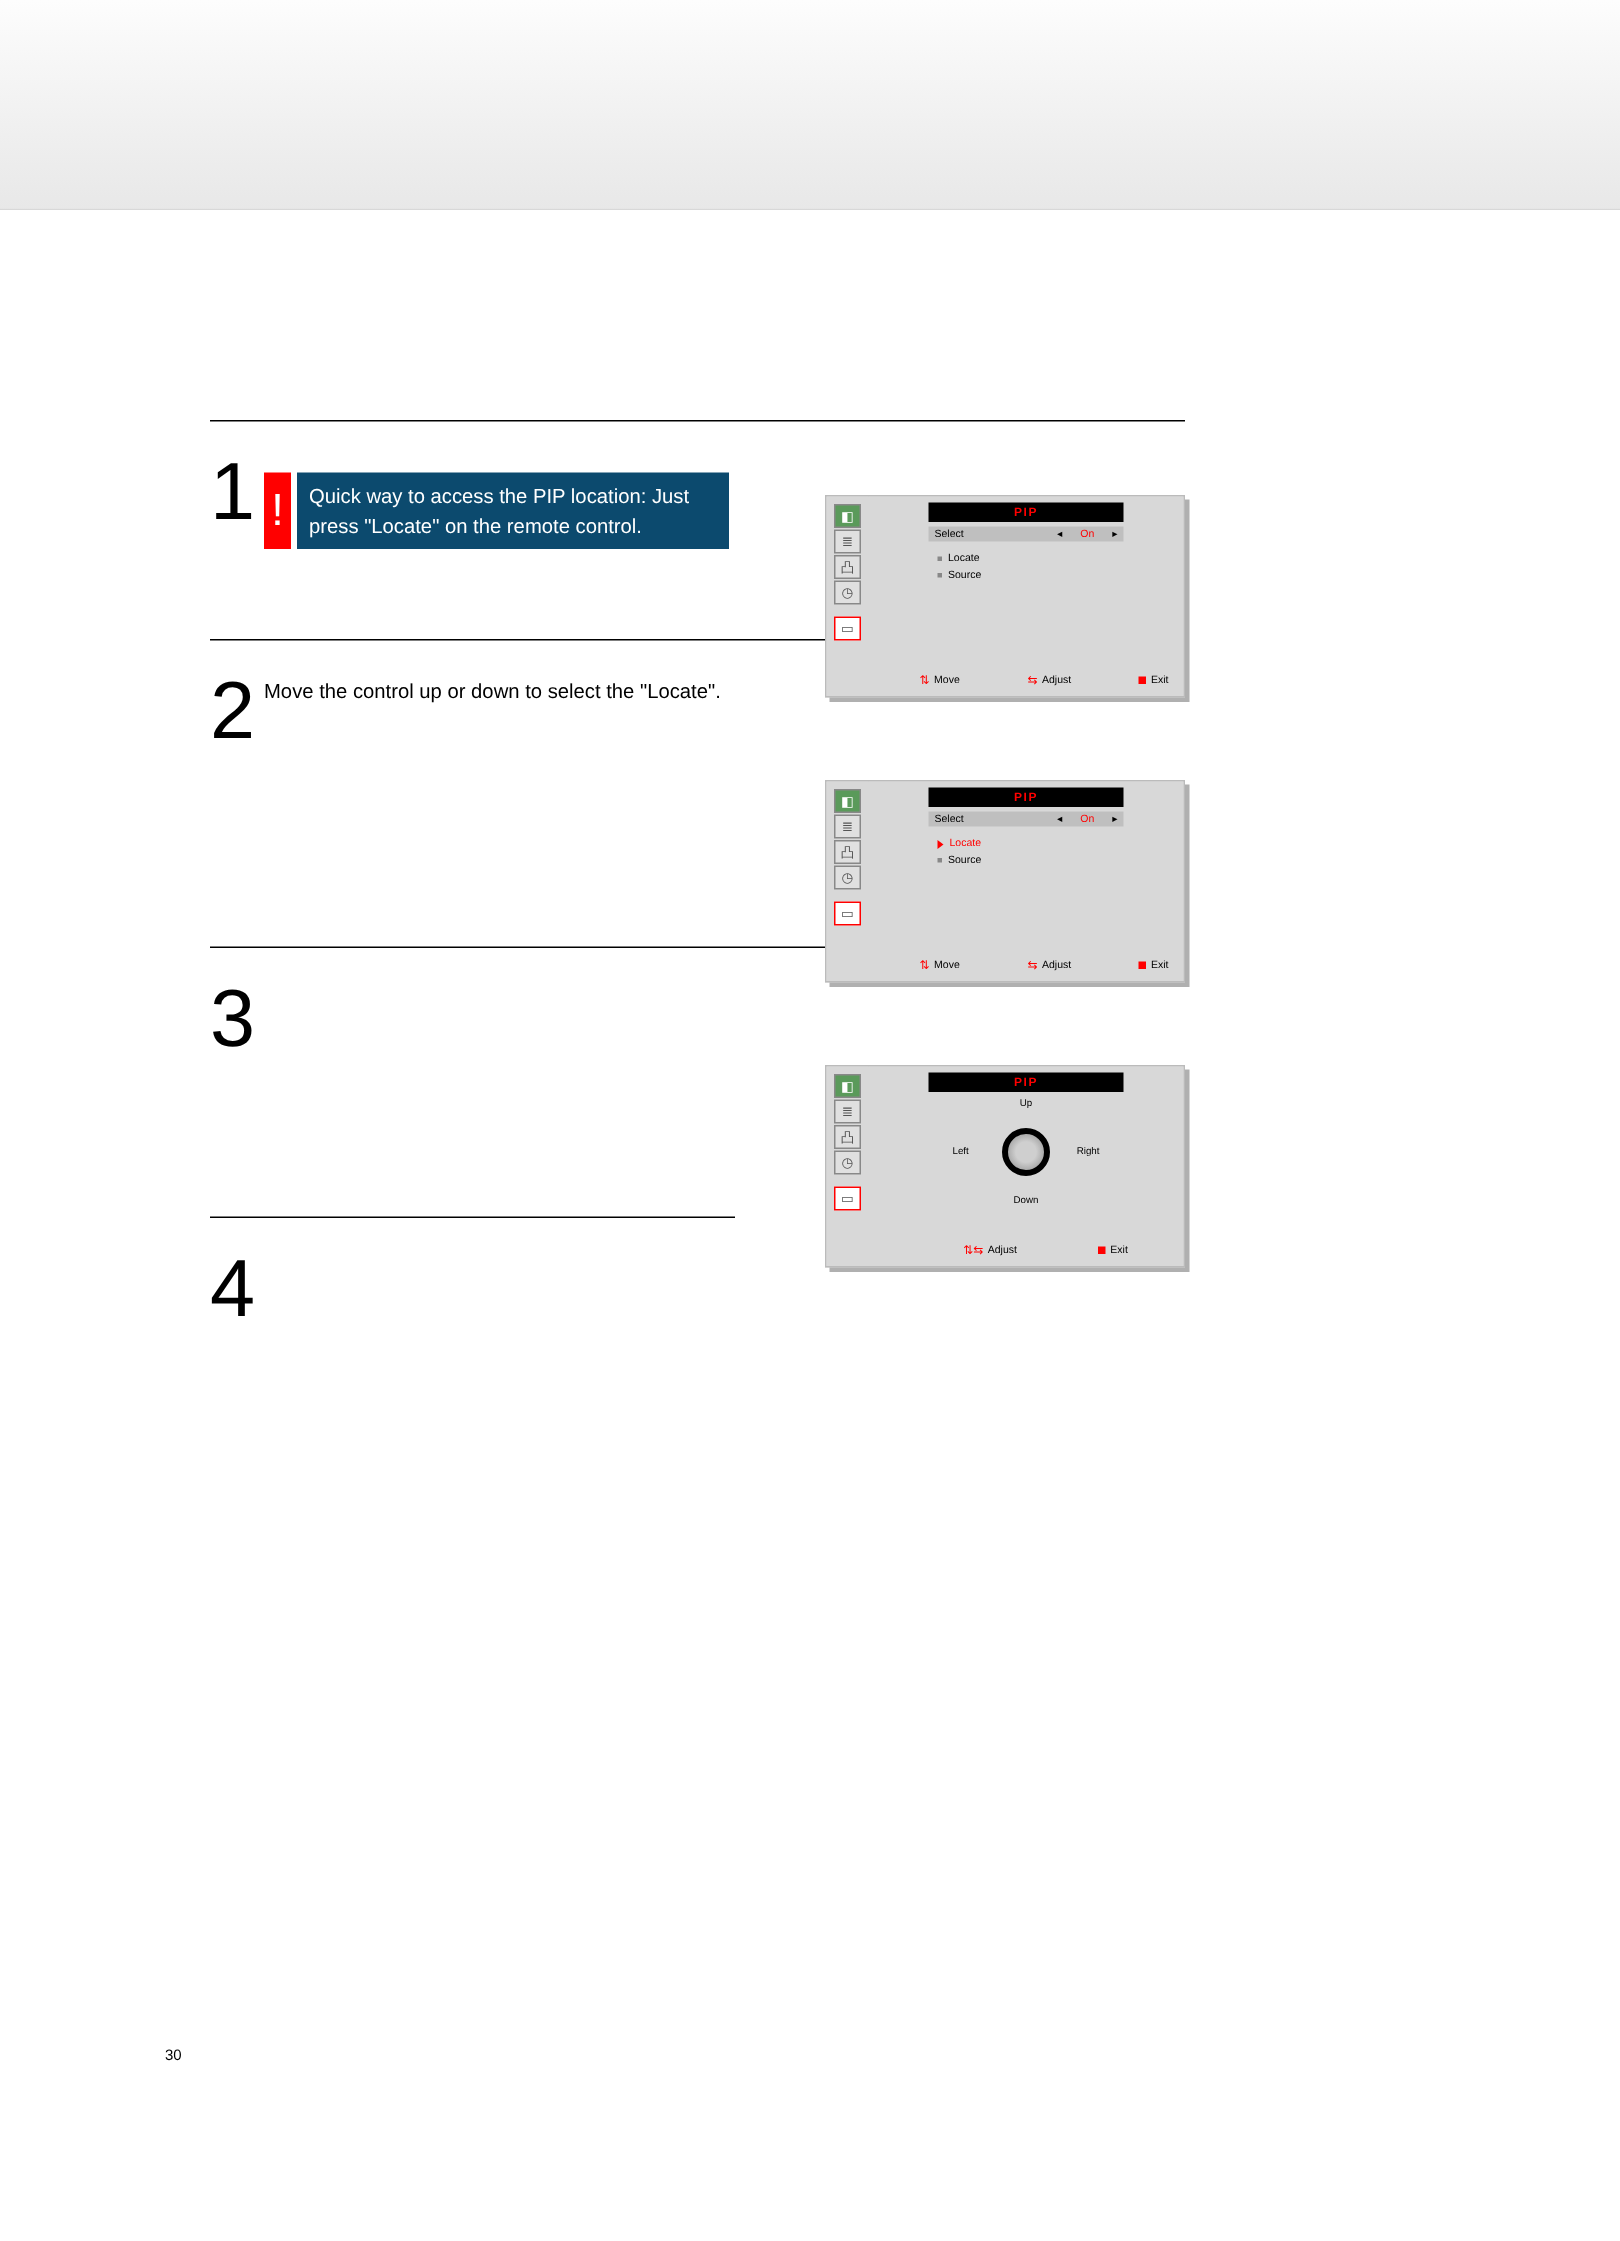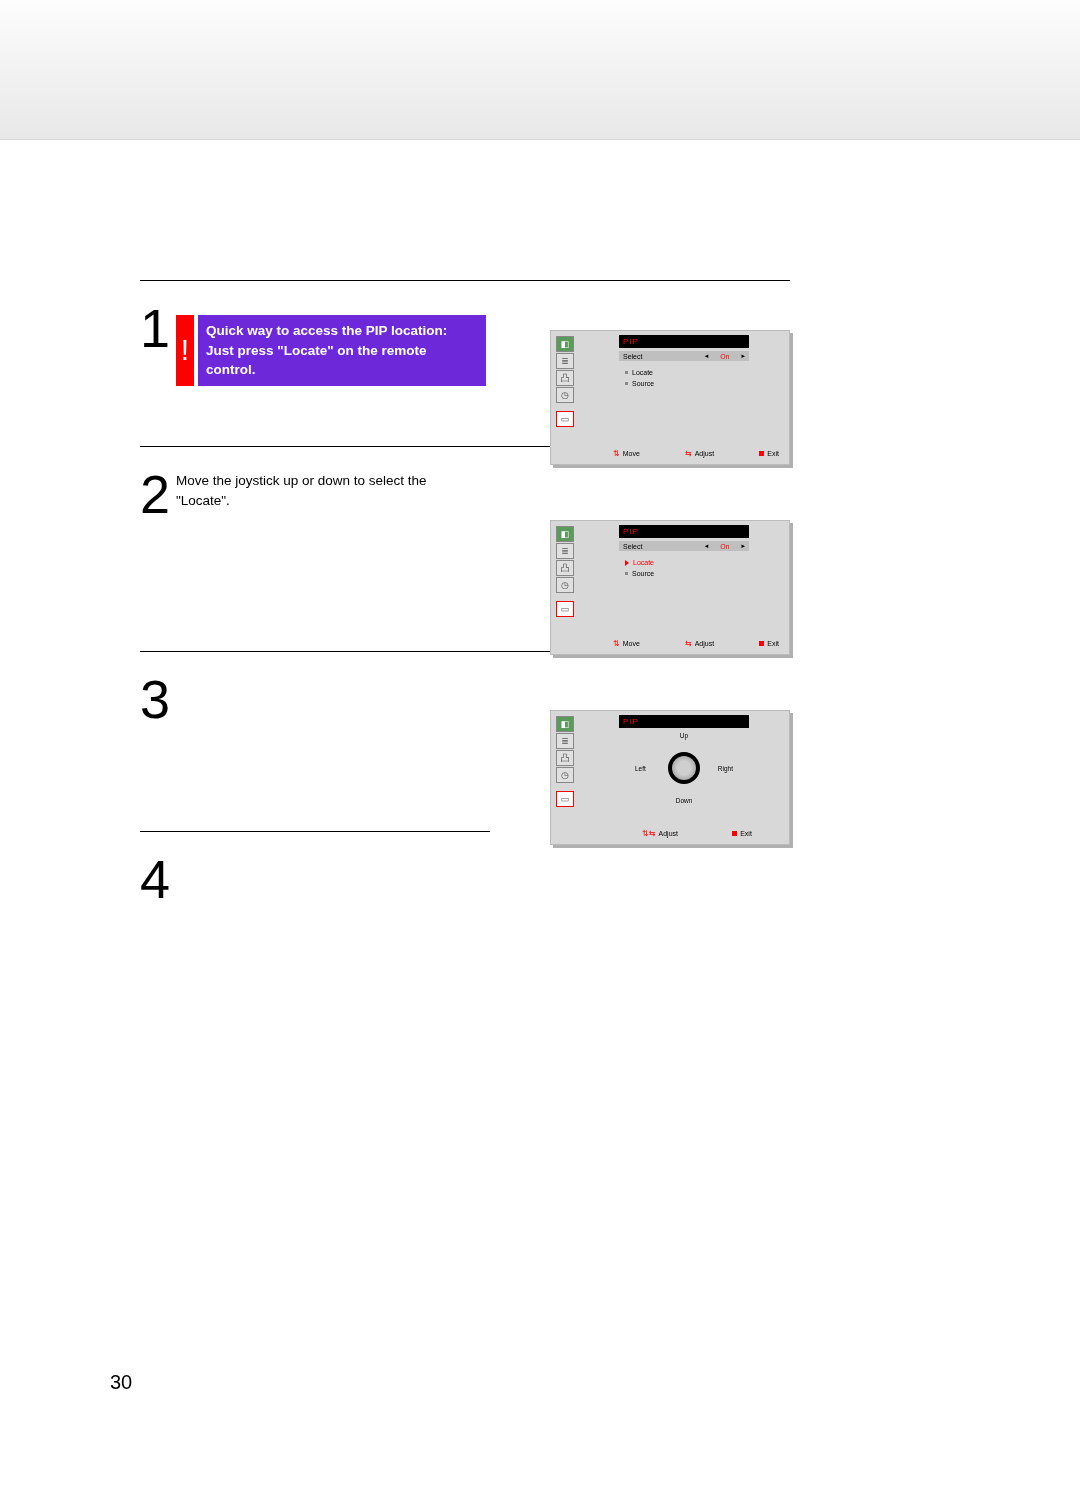--- a/index.html
+++ b/index.html
@@ -55,28 +55,27 @@
     color: #fff;
     font-size: 30px;
     line-height: 1;
     display: flex;
     align-items: center;
     justify-content: center;
     font-weight: 400;
     padding: 4px 0;
   }
   .alert-body {
-    background: #6d28d9;
+    background: #0c4a6e;
     color: #fff;
     font-size: 13.5px;
     line-height: 1.45;
     padding: 6px 10px 6px 8px;
     flex: 1;
     margin-left: 4px;
-    font-weight: bold;
   }
   .short-rule {
     border-top: 1px solid #000;
     width: 350px;
     margin-top: 60px;
   }
   .long-rule {
     border-top: 1px solid #000;
     width: 650px;
     margin-top: 60px;
@@ -126,24 +125,26 @@
   .main-area {
     flex: 1;
     background: #d8d8d8;
     position: relative;
     padding: 4px 6px;
   }
   .title-bar {
     background: #000;
     color: #ff0000;
     font-size: 8px;
+    text-align: center;
     padding: 2px 4px;
     width: 130px;
     margin: 0 auto 3px;
     letter-spacing: 1px;
+    font-weight: bold;
   }
   .select-row {
     display: flex;
     align-items: center;
     background: #bfbfbf;
     padding: 1px 4px;
     font-size: 7px;
     width: 130px;
     margin: 0 auto;
     justify-content: space-between;
@@ -191,22 +192,22 @@
     background: radial-gradient(circle, #cfcfcf 40%, #888);
   }
   .joy-lbl { position: absolute; font-size: 6.5px; }
   .joy-up { top: 0; left: 50%; transform: translateX(-50%); }
   .joy-down { bottom: 0; left: 50%; transform: translateX(-50%); }
   .joy-left { left: 16px; top: 50%; transform: translateY(-50%); }
   .joy-right { right: 16px; top: 50%; transform: translateY(-50%); }
   .page-num {
     position: absolute;
     left: 110px;
-    bottom: 100px;
-    font-size: 20px;
+    bottom: 118px;
+    font-size: 10px;
   }
   .footer3 { justify-content: space-around; left: 36px; }
 </style>
 </head>
 <body>
 
 <div class="header-band"></div>
 
 <div class="content">
 
@@ -219,21 +220,21 @@
         <div class="alert-mark">!</div>
         <div class="alert-body">Quick way to access the PIP location: Just press "Locate" on the remote control.</div>
       </div>
     </div>
   </div>
 
   <div class="long-rule"></div>
 
   <div class="step">
     <div class="step-num">2</div>
-    <div class="step-text">Move the joystick up or down to select the "Locate".</div>
+    <div class="step-text">Move the control up or down to select the "Locate".</div>
   </div>
 
   <div class="long-rule" style="margin-top:130px;"></div>
 
   <div class="step">
     <div class="step-num">3</div>
   </div>
 
   <div class="short-rule" style="margin-top:105px;"></div>
 

